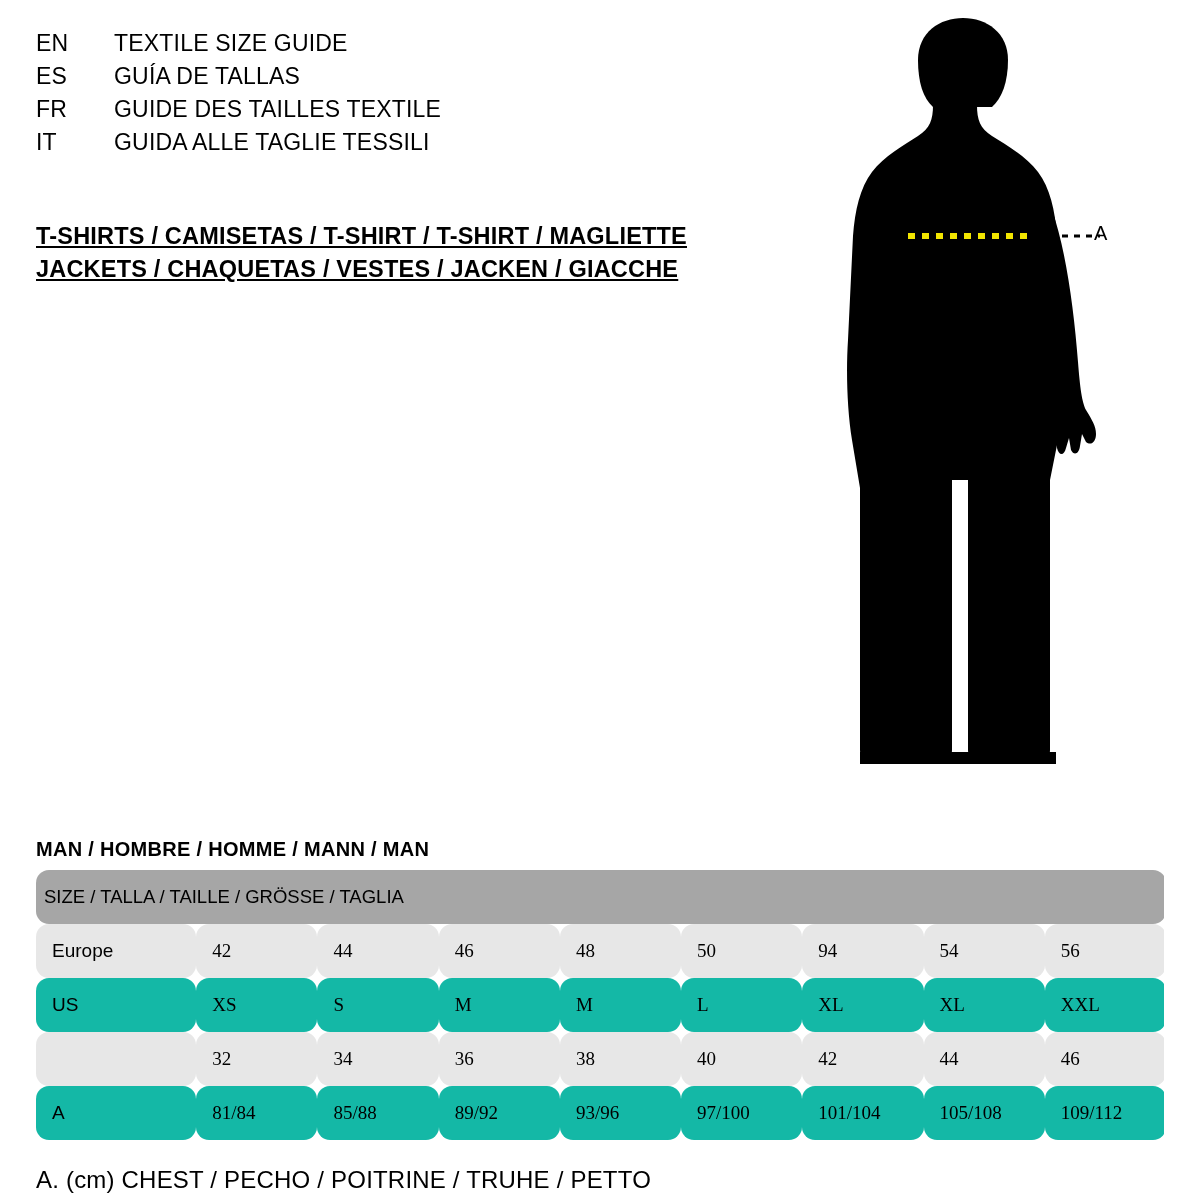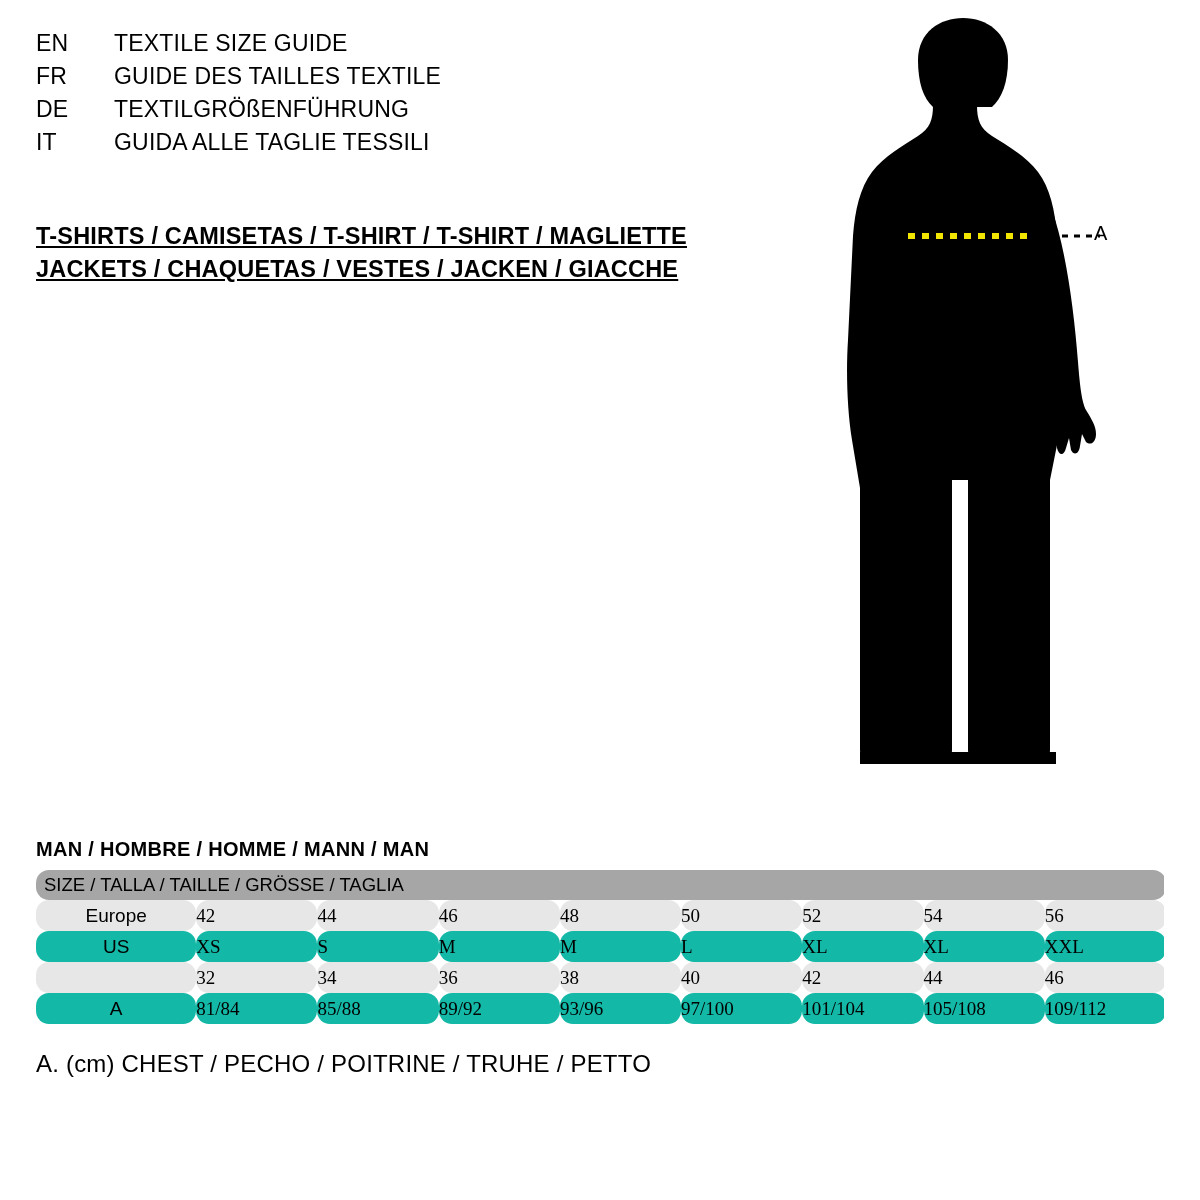--- a/index.html
+++ b/index.html
@@ -87,36 +87,36 @@
     font-weight: bold;
     letter-spacing: 0.3px;
     margin-bottom: 9px;
   }
   table.size-table {
     width: 1130px;
     border-collapse: collapse;
     font-size: 19px;
   }
   table.size-table td {
-    padding: 0;
+    padding: 16px;
     height: 31px;
     vertical-align: middle;
     border-radius: 13px;
   }
   tr.band-head td {
     background: #a6a6a6;
     font-size: 18.5px;
     padding-left: 8px;
     height: 30px;
   }
   tr.row-light td { background: #e7e7e7; }
   tr.row-white td { background: #14b8a6; }
   td.label-cell {
     padding-left: 8px;
-    text-align: center;
+    text-align: left;
     width: 160px;
   }
   td.val-cell {
     text-align: left;
     width: 121px;
     font-family: Liberation Serif, serif;
   }
   .footnote {
     margin-top: 26px;
     font-size: 24px;
@@ -127,26 +127,26 @@
 <body>
 
 <div class="page">
 
   <div class="lang-block">
     <div class="lang-row">
       <span class="lang-code">EN</span>
       <span class="lang-text">TEXTILE SIZE GUIDE</span>
     </div>
     <div class="lang-row">
+      <span class="lang-code">ES</span>
+      <span class="lang-text">GUÍA DE TALLAS</span>
+    </div>
+    <div class="lang-row">
       <span class="lang-code">FR</span>
       <span class="lang-text">GUIDE DES TAILLES TEXTILE</span>
-    </div>
-    <div class="lang-row">
-      <span class="lang-code">DE</span>
-      <span class="lang-text">TEXTILGRÖßENFÜHRUNG</span>
     </div>
     <div class="lang-row">
       <span class="lang-code">IT</span>
       <span class="lang-text">GUIDA ALLE TAGLIE TESSILI</span>
     </div>
   </div>
 
   <div class="category-block">
     <div class="category-line">T-SHIRTS / CAMISETAS / T-SHIRT / T-SHIRT / MAGLIETTE</div>
     <div class="category-line">JACKETS / CHAQUETAS / VESTES / JACKEN / GIACCHE</div>
@@ -203,21 +203,21 @@
         <tr class="band-head">
           <td colspan="9">SIZE / TALLA / TAILLE / GRÖSSE / TAGLIA</td>
         </tr>
         <tr class="row-light">
           <td class="label-cell">Europe</td>
           <td class="val-cell">42</td>
           <td class="val-cell">44</td>
           <td class="val-cell">46</td>
           <td class="val-cell">48</td>
           <td class="val-cell">50</td>
-          <td class="val-cell">52</td>
+          <td class="val-cell">94</td>
           <td class="val-cell">54</td>
           <td class="val-cell">56</td>
         </tr>
         <tr class="row-white">
           <td class="label-cell">US</td>
           <td class="val-cell">XS</td>
           <td class="val-cell">S</td>
           <td class="val-cell">M</td>
           <td class="val-cell">M</td>
           <td class="val-cell">L</td>

